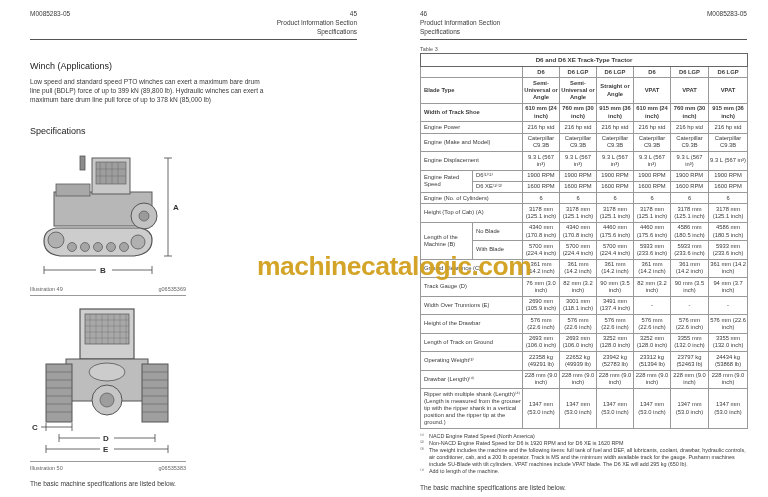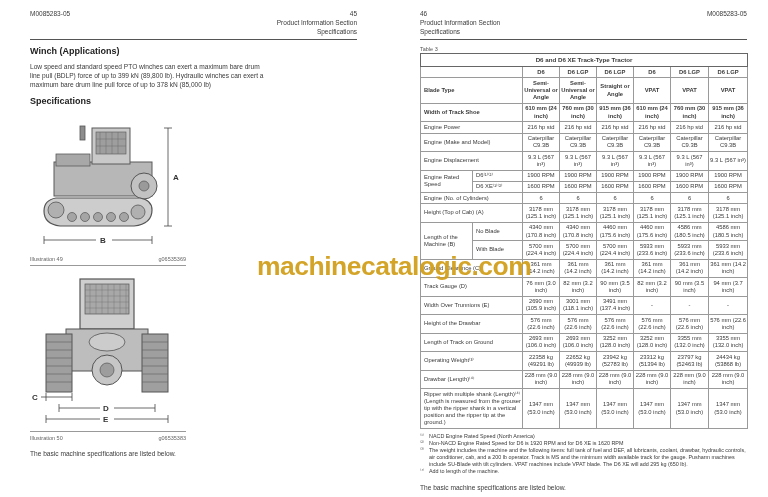--- a/index.html
+++ b/index.html
@@ -6,21 +6,21 @@
     font-family:"Liberation Sans","DejaVu Sans",sans-serif;color:#3a3a3a;}
   .page{position:absolute;top:10px;width:327px;}
   #page-left{left:30px;}
   #page-right{left:420px;}
 
   .hdr-row{display:flex;justify-content:space-between;font-size:6.5px;line-height:1.35;}
   .hdr-sub{font-size:6.5px;line-height:1.35;}
   .hdr-sub.right{text-align:right;}
   .hdr-rule{border:none;border-top:1.2px solid #555;margin:3px 0 0 0;}
 
-  h2.sect{font-size:9px;font-weight:bold;color:#222;margin:6px 0 6px 0;}
+  h2.sect{font-size:9px;font-weight:normal;color:#222;margin:21px 0 6px 0;}
   .body-text{font-size:6.6px;line-height:1.38;width:240px;}
 
   .illus-block{width:156px;margin-top:8px;}
   .illus-caption{display:flex;justify-content:space-between;font-size:5.5px;color:#666;margin-top:2px;}
   .illus-rule{border:none;border-top:1px solid #999;margin:3px 0;}
   svg .dim{stroke:#444;stroke-width:0.8;}
   svg .dimtxt{font-size:8px;font-weight:bold;fill:#333;font-family:"Liberation Sans",sans-serif;}
 
   .tbl-caption{font-size:5.5px;color:#555;margin:6px 0 1px 0;}
   table.spec{border-collapse:collapse;table-layout:fixed;width:327px;font-size:5.8px;line-height:1.25;}

